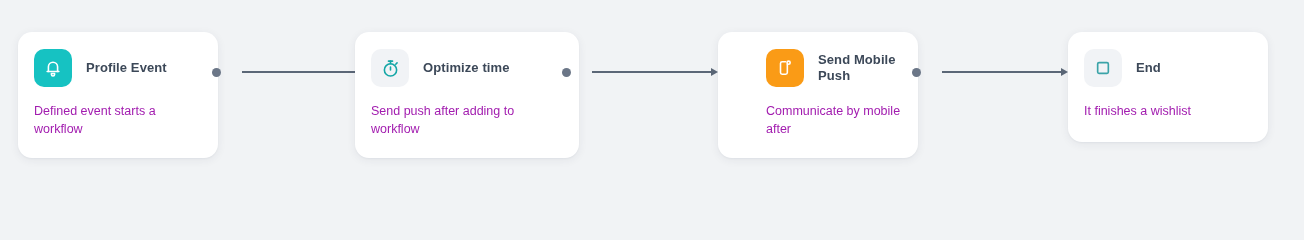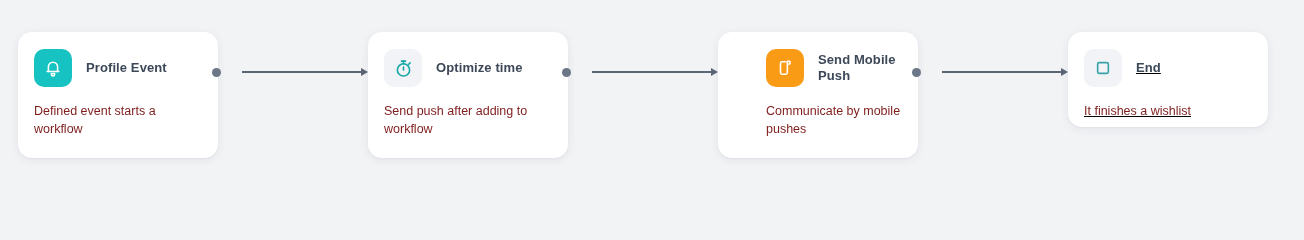--- a/index.html
+++ b/index.html
@@ -24,23 +24,23 @@
   .node-card {
     position: absolute;
     background: #ffffff;
     border-radius: 14px;
     box-shadow: 0 2px 10px rgba(37, 49, 70, 0.07),
                 0 1px 2px rgba(37, 49, 70, 0.04);
     box-sizing: border-box;
     padding: 16px 16px 16px 16px;
   }
   .node-card.n1 { left: 18px;   top: 32px; width: 200px; height: 126px; }
-  .node-card.n2 { left: 368px;  top: 32px; width: 200px; height: 126px; }
+  .node-card.n2 { left: 355px;  top: 32px; width: 224px; height: 126px; }
   .node-card.n3 { left: 718px;  top: 32px; width: 200px; height: 126px; padding-left: 48px; }
-  .node-card.n4 { left: 1068px; top: 32px; width: 200px; height: 95px; text-decoration: underline; }
+  .node-card.n4 { left: 1068px; top: 32px; width: 200px; height: 110px; }
 
   .card-head {
     display: flex;
     align-items: center;
     gap: 14px;
     height: 40px;
   }
 
   .icon-tile {
     width: 38px;
@@ -60,21 +60,21 @@
     font-weight: bold;
     color: #3c4858;
     letter-spacing: 0.1px;
     line-height: 16px;
   }
 
   .node-desc {
     margin-top: 14px;
     font-size: 12.5px;
     line-height: 18px;
-    color: #7f1d1d;
+    color: #a21caf;
     max-width: 172px;
   }
 
   
   .connector {
     position: absolute;
     top: 64px;
     height: 16px;
     display: flex;
     align-items: center;
@@ -164,21 +164,21 @@
   <div class="node-card n3">
     <div class="card-head">
       <div class="icon-tile amber">
         <svg width="20" height="20" viewBox="0 0 24 24" fill="none" stroke="#ffffff" stroke-width="1.9" stroke-linecap="round" stroke-linejoin="round">
           <path d="M14.8 7.4v10.1a2 2 0 0 1-2 2H8.6a2 2 0 0 1-2-2V6.5a2 2 0 0 1 2-2h4"></path>
           <circle cx="16.3" cy="5.6" r="1.9"></circle>
         </svg>
       </div>
       <div class="node-title">Send Mobile Push</div>
     </div>
-    <div class="node-desc">Communicate by mobile pushes</div>
+    <div class="node-desc">Communicate by mobile after</div>
   </div>
 
   <div class="connector c3">
     <span class="port-dot"></span>
     <span class="arrow-wrap">
       <span class="arrow-line"></span>
       <span class="arrow-head"></span>
     </span>
   </div>
 

